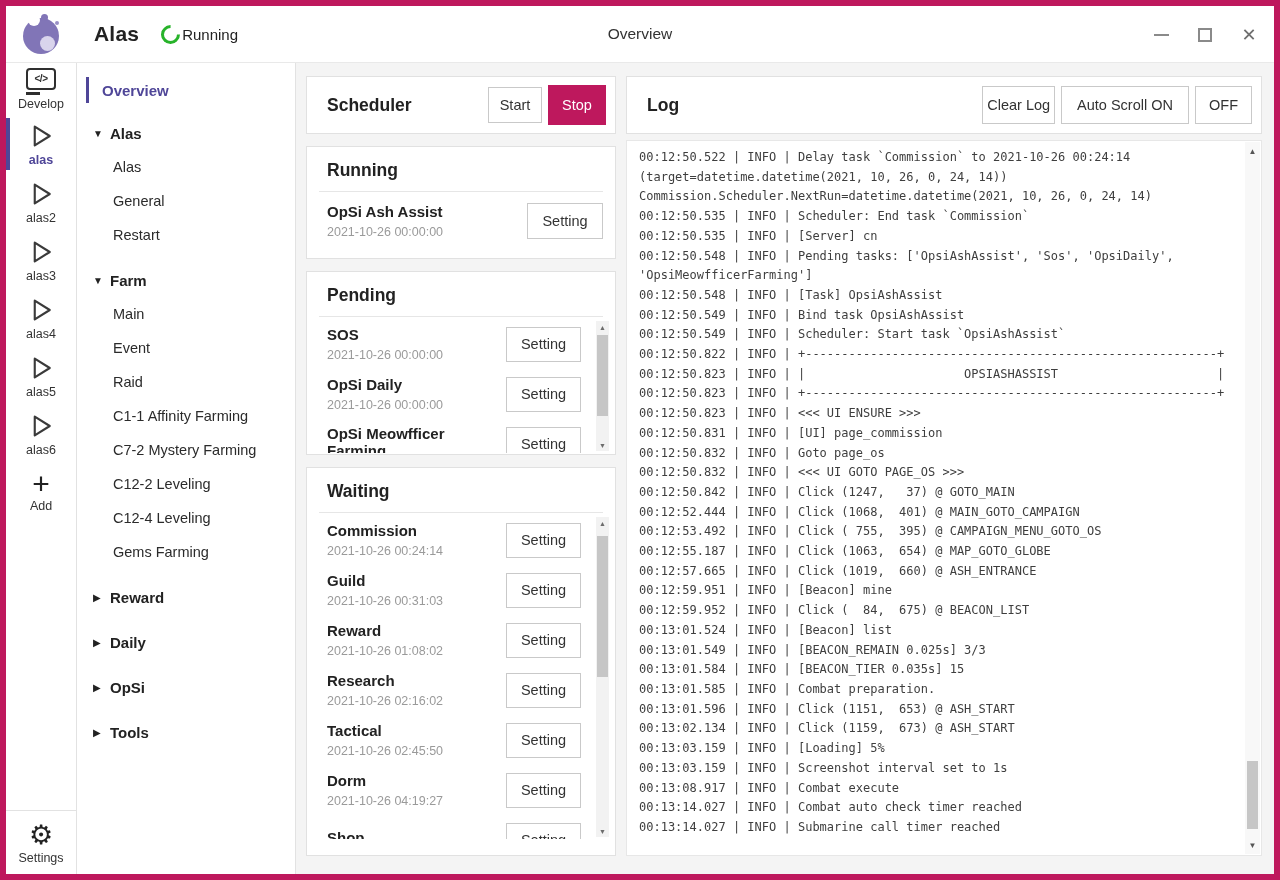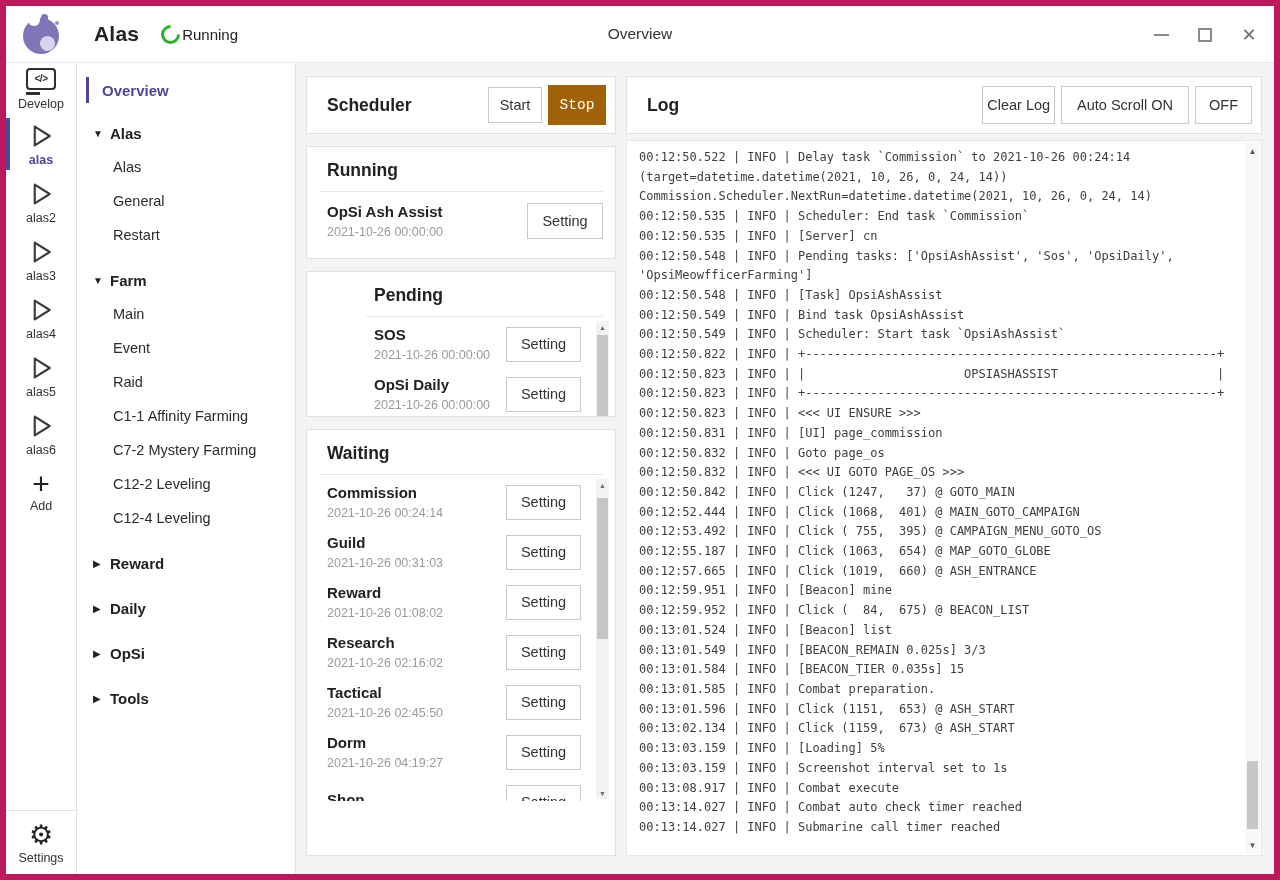--- a/index.html
+++ b/index.html
@@ -56,36 +56,36 @@
   .content { flex:1; background:#f4f4f4; padding:13px 12px 18px 10px; display:flex; gap:10px; overflow:hidden; }
   .card { background:#fff; border:1px solid #e1e1e1; }
 
   .col-mid { width:310px; flex:none; display:flex; flex-direction:column; gap:12px; }
   .col-log { flex:1; display:flex; flex-direction:column; }
 
   .bar-card { height:58px; flex:none; display:flex; align-items:center; padding:0 9px 0 20px; }
   .bar-title { font-size:17.5px; font-weight:bold; color:#222; flex:1; }
   .btn { background:#fff; border:1px solid #c9c9c9; color:#333; font-size:14.5px; font-family:"Liberation Sans",sans-serif; display:flex; align-items:center; justify-content:center; cursor:pointer; flex:none; }
   .btn-start { width:54px; height:36px; margin-right:6px; }
-  .btn-stop { width:58px; height:40px; background:#a16207; color:#fff; border:none;font-family:Liberation Mono, monospace; }
+  .btn-stop { width:58px; height:40px; background:#be185d; color:#fff; border:none; }
 
   .task-card { padding:13px 0 0 0; overflow:hidden; }
   .task-card-title { font-size:17.5px; font-weight:bold; color:#222; padding:0 20px; }
   .task-card-rule { border-bottom:1px solid #e6e6e6; margin:10px 12px 0 12px; }
   .task-list { position:relative; margin-top:2px; }
   .task-list-inner { overflow:hidden; }
   .task-row { height:50px; display:flex; align-items:center; padding:0 34px 0 20px; }
   .task-row .t-info { flex:1; min-width:0; }
   .t-name { font-size:15px; font-weight:bold; color:#222; line-height:17px; max-width:150px; }
   .t-time { font-size:12.5px; color:#9a9a9a; margin-top:5px; }
   .btn-setting { width:75px; height:35px; }
   .running-card { height:113px; flex:none; }
   .running-card .task-row { padding-right:12px; margin-top:4px; }
   .running-card .btn-setting { width:76px; height:36px; }
-  .pending-card { height:146px; flex:none;padding-left:47px; }
+  .pending-card { height:184px; flex:none; }
   .pending-list { height:134px; }
   .waiting-card { flex:1; }
   .waiting-list { height:324px; }
 
   
   .vscroll { position:absolute; right:6px; top:2px; bottom:2px; width:13px; background:#f2f2f2; }
   .vscroll .sb-up, .vscroll .sb-down { position:absolute; left:0; right:0; height:12px; display:flex; align-items:center; justify-content:center; font-size:7px; color:#6c6c6c; }
   .vscroll .sb-up { top:0; }
   .vscroll .sb-down { bottom:0; }
   .vscroll .sb-thumb { position:absolute; left:1px; right:1px; background:#c6c6c6; }
@@ -230,20 +230,23 @@
             <span>C1-1 Affinity Farming</span>
           </div>
         <div class="menu-item">
             <span>C7-2 Mystery Farming</span>
           </div>
         <div class="menu-item">
             <span>C12-2 Leveling</span>
           </div>
         <div class="menu-item">
             <span>C12-4 Leveling</span>
+          </div>
+        <div class="menu-item">
+            <span>Gems Farming</span>
           </div>
       </div>
 
       <div class="menu-group">
         <div class="group-header">
           <span class="group-arrow">▶</span>
           <span class="group-label">Reward</span>
         </div>
       </div>
       <div class="menu-group">

